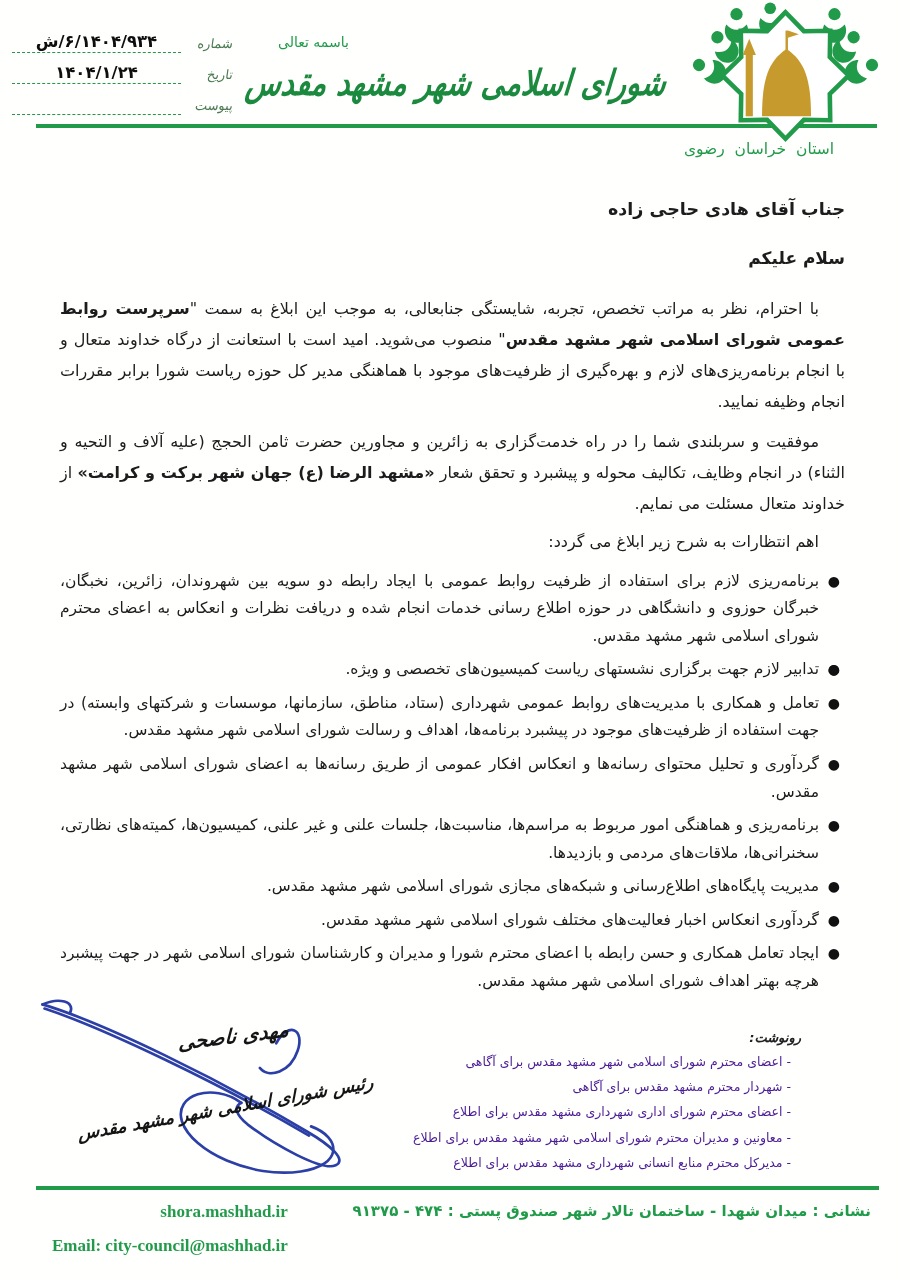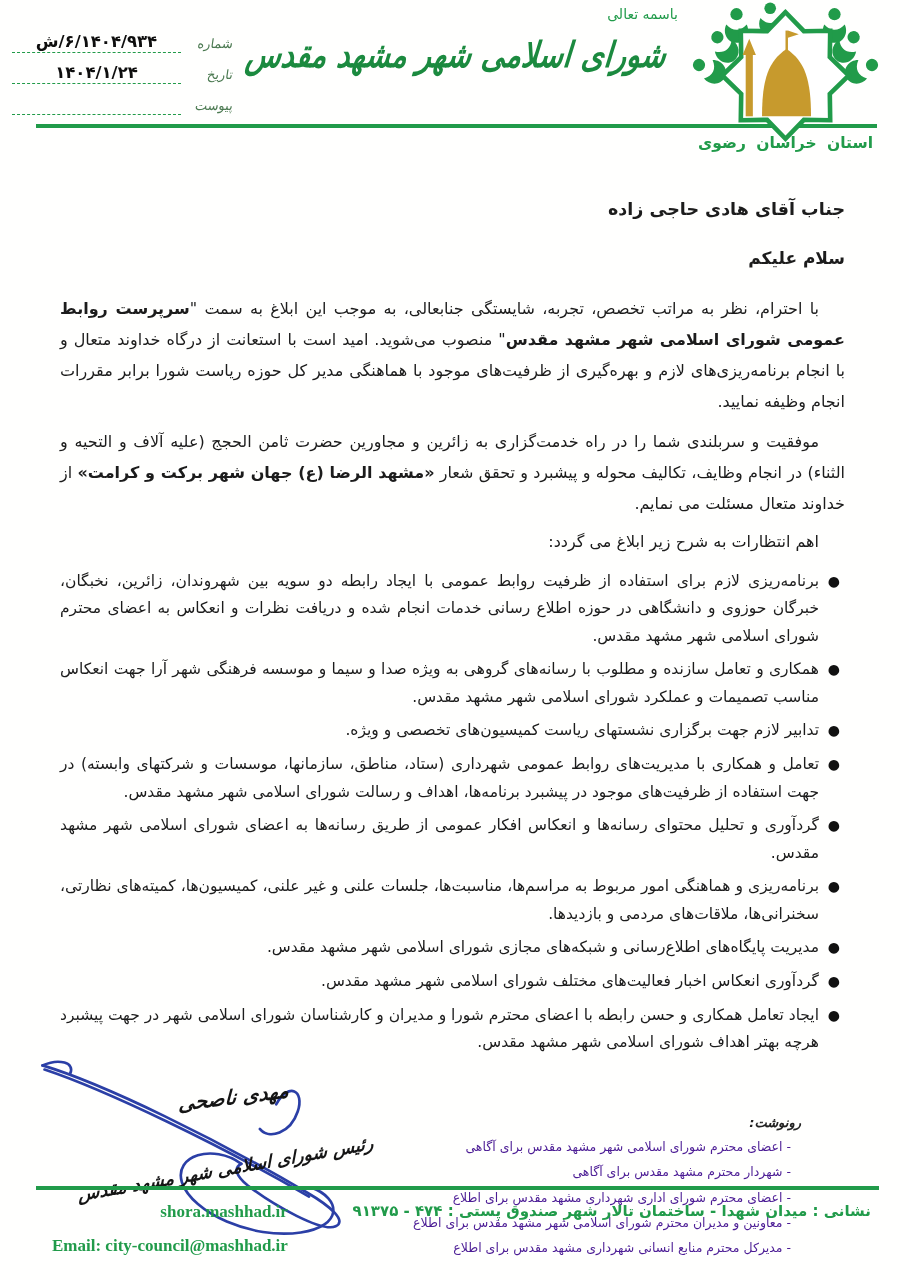--- a/index.html
+++ b/index.html
@@ -26,33 +26,33 @@
     flex:0 0 44px;font-size:13px;color:var(--label-green);
     font-style:italic;transform:skewX(6deg);padding-bottom:2px;
   }
   .ref-value{
     flex:1;border-bottom:1.6px dashed var(--green);
     text-align:center;font-weight:bold;font-size:16.5px;color:#0e0e0e;
     padding-bottom:0;min-height:21px;line-height:1.2;
   }
   .ltr-num{direction:ltr;unicode-bidi:bidi-override;}
 
-  .headline-wrap{position:absolute;top:6px;left:278px;width:400px;text-align:right;z-index:3;}
+  .headline-wrap{position:absolute;top:34px;left:278px;width:400px;text-align:left;z-index:3;}
   .bismillah{font-size:14px;color:var(--green);letter-spacing:1px;}
   .calligraphy{
     margin-top:14px;font-size:31px;font-weight:bold;font-style:italic;
     color:var(--green-dark);white-space:nowrap;letter-spacing:-1px;
     transform:scale(.94,1.14) skewX(-7deg);
   }
 
   .logo{position:absolute;top:2px;right:26px;width:195px;height:148px;z-index:2;}
   .header-line{position:absolute;top:124px;left:36px;right:32px;height:4px;background:var(--green);z-index:1;}
   .province{
-    position:absolute;top:134px;right:36px;width:228px;text-align:right;z-index:3;
-    font-weight:bold;font-size:15.5px;color:var(--green);letter-spacing:2px;word-spacing:5px;
+    position:absolute;top:140px;right:36px;width:228px;text-align:center;z-index:3;
+    font-weight:normal;font-size:15.5px;color:var(--green);letter-spacing:2px;word-spacing:5px;
   }
 
   
   .body{position:absolute;top:198px;right:64px;left:60px;}
   .recipient{margin:0 0 26px;font-weight:bold;font-size:17.5px;line-height:1.3;}
   .salutation{margin:0 0 24px;font-weight:bold;font-size:17px;line-height:1.3;}
   .para{margin:0 0 8px;font-size:16px;line-height:1.95;text-align:justify;text-indent:26px;}
   .b{font-weight:bold;}
   .intro{margin:0 0 10px;font-size:16px;line-height:1.9;text-indent:26px;}
 
@@ -69,21 +69,21 @@
   .sig-section{position:relative;height:195px;margin-top:4px;}
   .sig-ink{position:absolute;left:-28px;top:-14px;width:390px;height:205px;}
   .sig-name{
     position:absolute;left:118px;top:22px;font-size:20px;font-weight:bold;font-style:italic;
     transform:rotate(-7deg) skewX(-9deg);white-space:nowrap;color:#151515;
   }
   .sig-title{
     position:absolute;left:16px;top:96px;font-size:17.5px;font-weight:bold;font-style:italic;
     transform:rotate(-10deg) skewX(-7deg);white-space:nowrap;color:#151515;
   }
-  .cc{position:absolute;right:44px;top:52px;width:430px;}
+  .cc{position:absolute;right:44px;top:28px;width:430px;}
   .cc-label{font-weight:bold;font-style:italic;font-size:13px;margin-bottom:7px;color:#222;}
   .cc-item{font-size:12.5px;line-height:1.55;margin-bottom:6px;color:#4c1d95;padding-right:10px;}
   .cc-item::before{content:"-  ";}
 
   
   .footer-line{position:absolute;top:1186px;left:36px;right:30px;height:4px;background:var(--green);}
   .f-right{position:absolute;top:1202px;right:38px;width:530px;color:var(--green);font-weight:bold;font-size:15px;}
   .f-right .frow{margin-bottom:13px;white-space:nowrap;}
   .f-left{
     position:absolute;top:1202px;left:52px;direction:ltr;text-align:right;
@@ -156,21 +156,21 @@
     <p class="salutation">سلام علیکم</p>
 
     <p class="para"><span>با احترام، نظر به مراتب تخصص، تجربه، شایستگی جنابعالی، به موجب این ابلاغ به سمت "</span><span class="b">سرپرست روابط عمومی شورای اسلامی شهر مشهد مقدس</span><span>" منصوب می‌شوید. امید است با استعانت از درگاه خداوند متعال و با انجام برنامه‌ریزی‌های لازم و بهره‌گیری از ظرفیت‌های موجود با هماهنگی مدیر کل حوزه ریاست شورا برابر مقررات انجام وظیفه نمایید.</span></p>
 
     <p class="para"><span>موفقیت و سربلندی شما را در راه خدمت‌گزاری به زائرین و مجاورین حضرت ثامن الحجج (علیه آلاف و التحیه و الثناء) در انجام وظایف، تکالیف محوله و پیشبرد و تحقق شعار </span><span class="b">«مشهد الرضا (ع) جهان شهر برکت و کرامت»</span><span> از خداوند متعال مسئلت می نمایم.</span></p>
 
     <p class="intro">اهم انتظارات به شرح زیر ابلاغ می گردد:</p>
 
     <ul class="expect">
       <li><span class="blt">●</span><span>برنامه‌ریزی لازم برای استفاده از ظرفیت روابط عمومی با ایجاد رابطه دو سویه بین شهروندان، زائرین، نخبگان، خبرگان حوزوی و دانشگاهی در حوزه اطلاع رسانی خدمات انجام شده و دریافت نظرات و انعکاس به اعضای محترم شورای اسلامی شهر مشهد مقدس.</span></li>
-      <li><span class="blt">●</span><span>همکاری و تعامل سازنده و مطلوب با رسانه‌های گروهی به ویژه صدا و سیما و موسسه فرهنگی شهر آرا جهت انعکاس مناسب تصمیمات و عملکرد شورای اسلامی شهر مشهد مقدس.</span></li>
+      <li><span class="blt">●</span></li>
       <li><span class="blt">●</span><span>تدابیر لازم جهت برگزاری نشستهای ریاست کمیسیون‌های تخصصی و ویژه.</span></li>
       <li><span class="blt">●</span><span>تعامل و همکاری با مدیریت‌های روابط عمومی شهرداری (ستاد، مناطق، سازمانها، موسسات و شرکتهای وابسته) در جهت استفاده از ظرفیت‌های موجود در پیشبرد برنامه‌ها، اهداف و رسالت شورای اسلامی شهر مشهد مقدس.</span></li>
       <li><span class="blt">●</span><span>گردآوری و تحلیل محتوای رسانه‌ها و انعکاس افکار عمومی از طریق رسانه‌ها به اعضای شورای اسلامی شهر مشهد مقدس.</span></li>
       <li><span class="blt">●</span><span>برنامه‌ریزی و هماهنگی امور مربوط به مراسم‌ها، مناسبت‌ها، جلسات علنی و غیر علنی، کمیسیون‌ها، کمیته‌های نظارتی، سخنرانی‌ها، ملاقات‌های مردمی و بازدیدها.</span></li>
       <li><span class="blt">●</span><span>مدیریت پایگاه‌های اطلاع‌رسانی و شبکه‌های مجازی شورای اسلامی شهر مشهد مقدس.</span></li>
       <li><span class="blt">●</span><span>گردآوری انعکاس اخبار فعالیت‌های مختلف شورای اسلامی شهر مشهد مقدس.</span></li>
       <li><span class="blt">●</span><span>ایجاد تعامل همکاری و حسن رابطه با اعضای محترم شورا و مدیران و کارشناسان شورای اسلامی شهر در جهت پیشبرد هرچه بهتر اهداف شورای اسلامی شهر مشهد مقدس.</span></li>
     </ul>
 
     <div class="sig-section">

